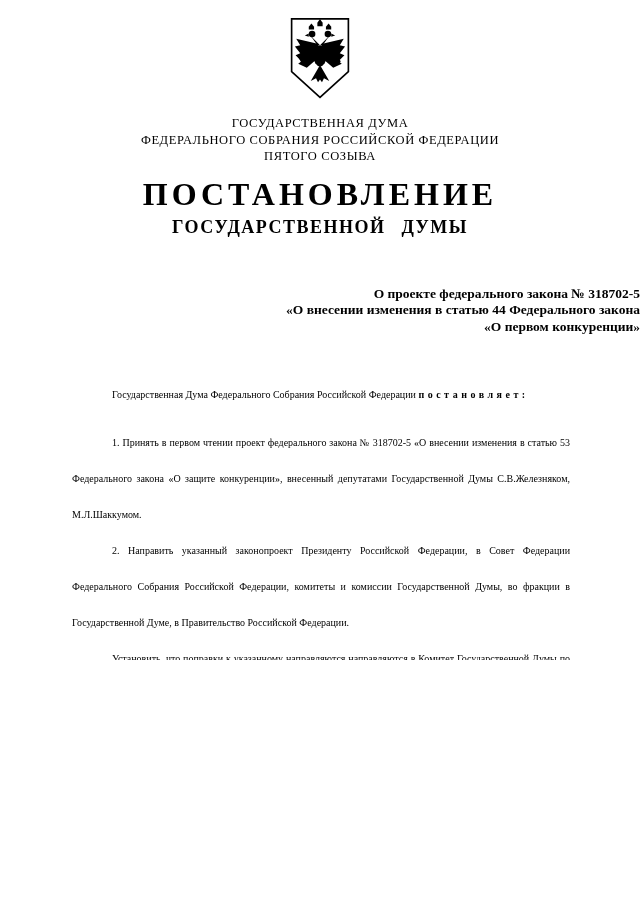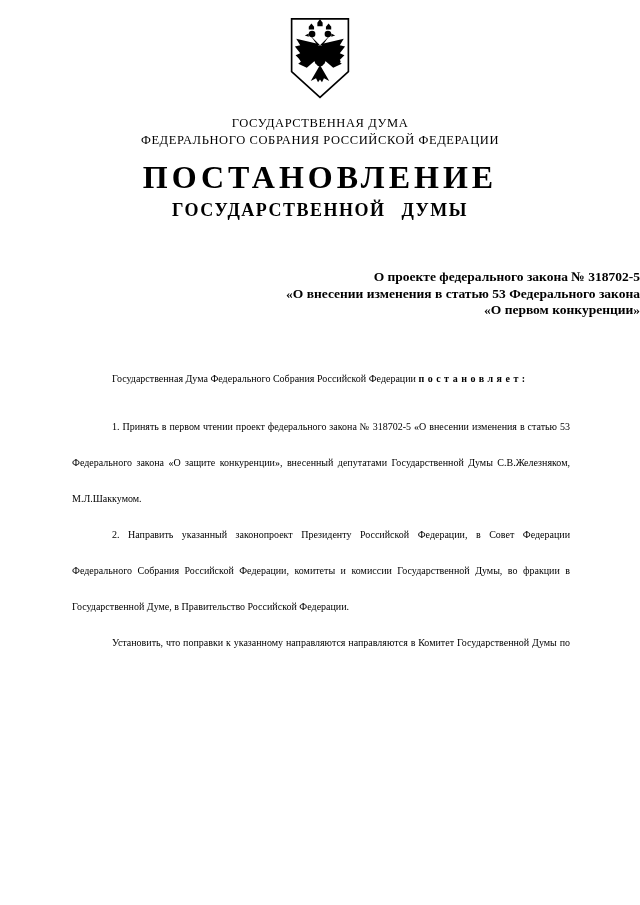--- a/index.html
+++ b/index.html
@@ -101,30 +101,31 @@
         <path d="M50 74 L36 98 L44 94 L47 100 L50 96 L53 100 L56 94 L64 98 Z"></path>
         <rect x="20" y="60" width="3" height="14" transform="rotate(-30 21 67)"></rect>
         <circle cx="78" cy="68" r="3"></circle>
       </g>
     </svg>
   </div>
 
   <div class="letterhead">
     <div>ГОСУДАРСТВЕННАЯ ДУМА</div>
     <div>ФЕДЕРАЛЬНОГО СОБРАНИЯ РОССИЙСКОЙ ФЕДЕРАЦИИ</div>
+    <div>ПЯТОГО СОЗЫВА</div>
   </div>
 
   <h1 class="doc-title" style="margin:15px 0 0 0;">
     <span class="t1">ПОСТАНОВЛЕНИЕ</span>
     <span class="t2">ГОСУДАРСТВЕННОЙ ДУМЫ</span>
   </h1>
 
   <div class="subject">
     <div>О проекте федерального закона № 318702-5</div>
-    <div>«О внесении изменения в статью 53 Федерального закона</div>
+    <div>«О внесении изменения в статью 44 Федерального закона</div>
     <div>«О первом конкуренции»</div>
   </div>
 
   <div class="body-text">
     <p class="intro"><span>Государственная Дума Федерального Собрания Российской Федерации</span> <span class="decree-verb">постановляет:</span></p>
 
     <p>1. Принять в первом чтении проект федерального закона № 318702-5 «О внесении изменения в статью 53 Федерального закона «О защите конкуренции», внесенный депутатами Государственной Думы С.В.Железняком, М.Л.Шаккумом.</p>
 
     <p>2. Направить указанный законопроект Президенту Российской Федерации, в Совет Федерации Федерального Собрания Российской Федерации, комитеты и комиссии Государственной Думы, во фракции в Государственной Думе, в Правительство Российской Федерации.</p>
 

